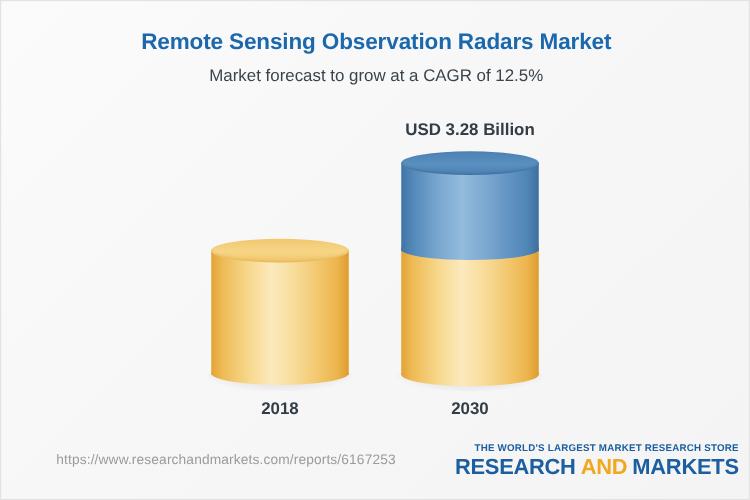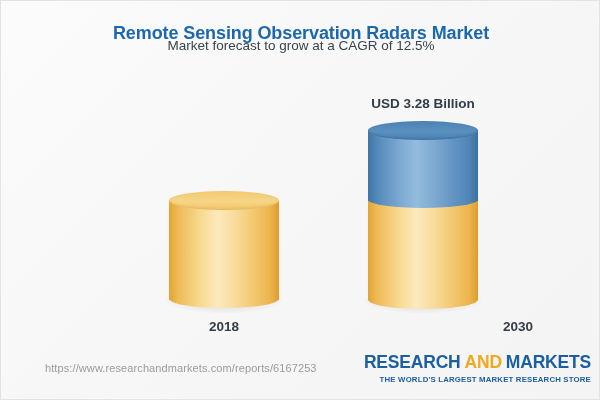--- a/index.html
+++ b/index.html
@@ -29,21 +29,21 @@
     left: 0;
     width: 600px;
     text-align: center;
     font-size: 18px;
     font-weight: bold;
     color: #1c68ad;
     letter-spacing: -0.1px;
   }
   #chart-subtitle {
     position: absolute;
-    top: 37px;
+    top: 52px;
     left: 0;
     width: 600px;
     text-align: center;
     font-size: 13.5px;
     font-weight: normal;
     color: #3a434c;
   }
 
   
   #plot {
@@ -191,45 +191,45 @@
         <div class="cyl-body gold-grad" style="top:9px; height:100px;"></div>
 
         <div class="cyl-ellipse gold-grad" style="top:98px; height:19px;"></div>
 
         <div class="cyl-ellipse gold-top" style="top:0; height:19px;"></div>
       </div>
 
       <div class="category-label" style="top:318px;">2018</div>
     </div>
 
-    <div class="bar-group" style="left:320px; width:110px; height:345px;margin-left:47px;">
+    <div class="bar-group" style="left:320px; width:110px; height:345px;">
 
       <div class="value-label" style="top:95px;">USD 3.28 Billion</div>
 
       <div class="cyl" style="left:0; top:120px; width:110px; height:188px;">
 
         <div class="cyl-ellipse bottom-shade" style="top:170px; height:22px; left:-4px; width:118px;"></div>
 
         <div class="cyl-body gold-grad" style="top:76px; height:103px;"></div>
 
         <div class="cyl-ellipse gold-grad" style="top:169px; height:19px;"></div>
 
         <div class="cyl-body blue-grad" style="top:9px; height:71px;"></div>
 
         <div class="cyl-ellipse blue-grad" style="top:70px; height:17px;"></div>
 
         <div class="cyl-ellipse blue-top" style="top:0; height:19px;"></div>
       </div>
 
-      <div class="category-label" style="top:318px;text-align:right;">2030</div>
+      <div class="category-label" style="top:318px;">2030</div>
     </div>
 
   </div>
 
   <div id="footer">
     <div id="footer-url">https://www.researchandmarkets.com/reports/6167253</div>
     <div id="logo">
+      <div id="logo-tagline">THE WORLD'S LARGEST MARKET RESEARCH STORE</div>
       <div id="logo-main"><span class="logo-blue">RESEARCH</span><span class="logo-gold" style="margin:0 4px;">AND</span><span class="logo-blue">MARKETS</span></div>
-      <div id="logo-tagline">THE WORLD'S LARGEST MARKET RESEARCH STORE</div>
     </div>
   </div>
 
 </div>
 
 </body></html>

